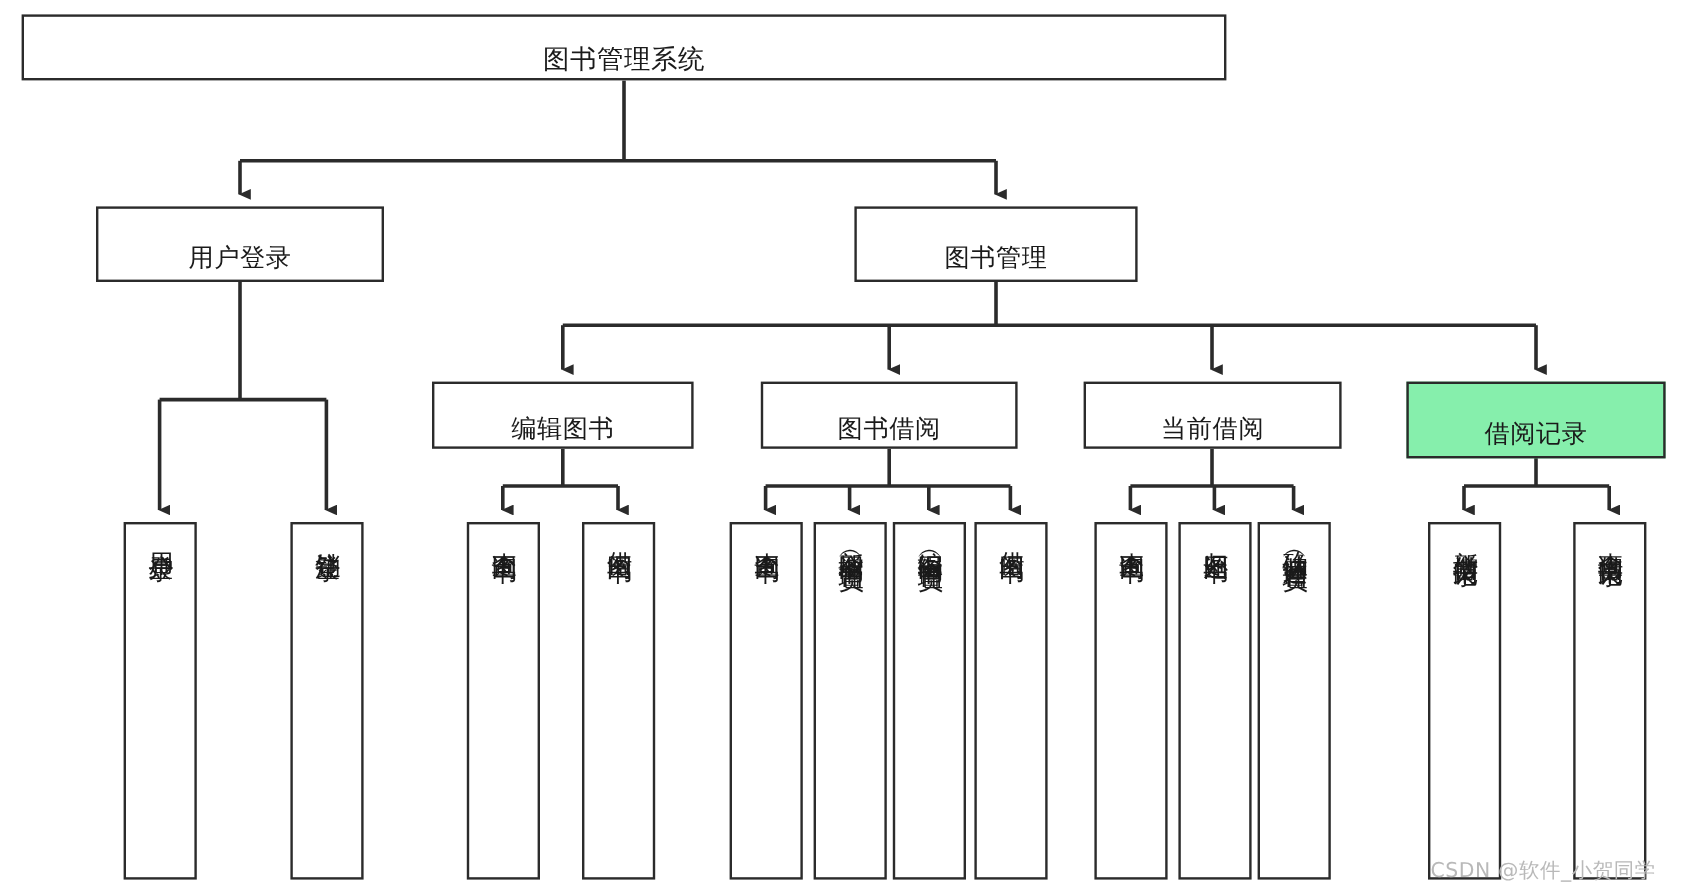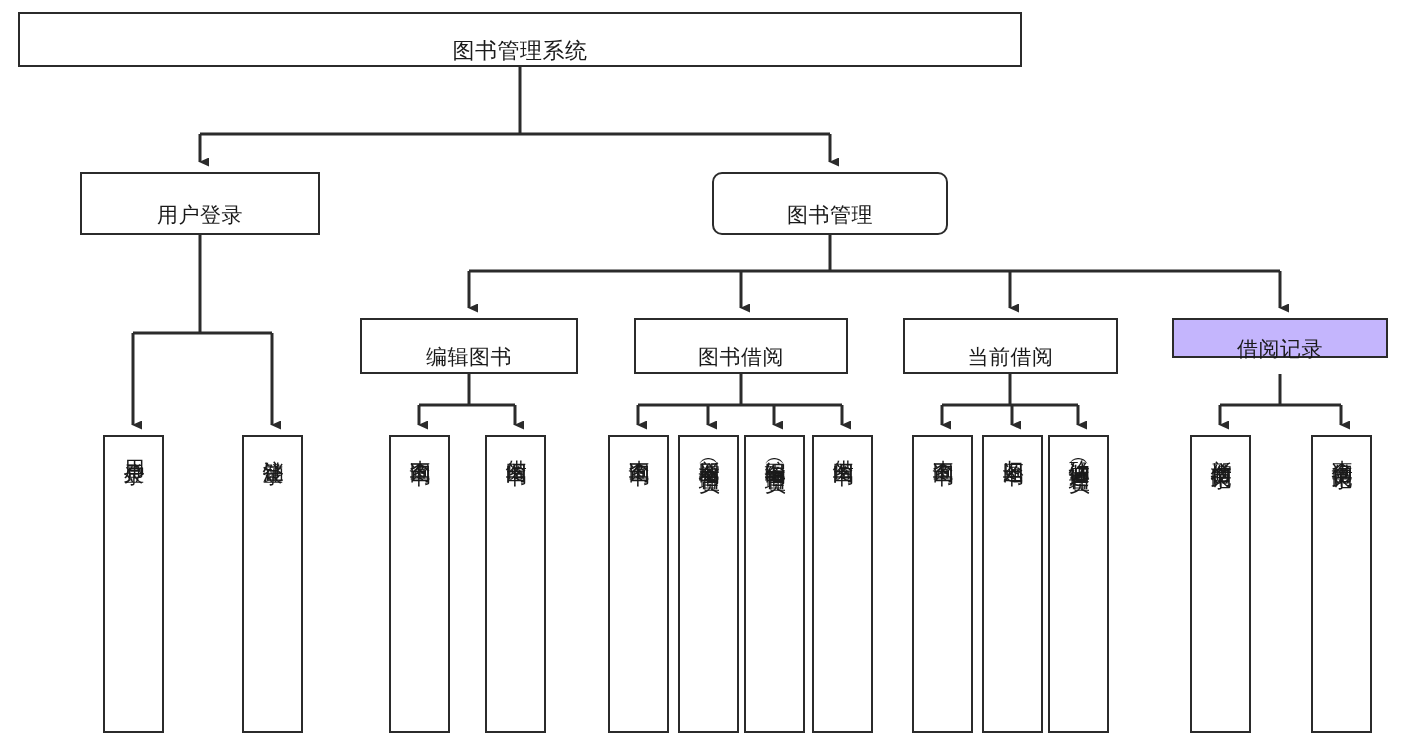--- a/index.html
+++ b/index.html
@@ -130,34 +130,34 @@
     </g>
   </svg>
 
   <div class="node horiz root" style="left: 18px; top: 12px; width: 1004px; height: 55px; border-color: rgb(43, 43, 43); background: rgb(255, 255, 255); color: rgb(26, 26, 26);">
     <span class="label">图书管理系统</span>
   </div>
 
   <div class="node horiz" style="left: 80px; top: 172px; width: 240px; height: 63px; border-color: rgb(43, 43, 43); background: rgb(255, 255, 255); color: rgb(26, 26, 26);">
     <span class="label">用户登录</span>
   </div>
-  <div class="node horiz" style="left: 712px; top: 172px; width: 236px; height: 63px; border-color: rgb(43, 43, 43); background: rgb(255, 255, 255); color: rgb(26, 26, 26); border-radius: 10px;">
+  <div class="node horiz" style="left: 712px; top: 172px; width: 236px; height: 63px; border-color: rgb(43, 43, 43); background: rgb(255, 255, 255); color: rgb(26, 26, 26);">
     <span class="label">图书管理</span>
   </div>
 
   <div class="node horiz" style="left: 360px; top: 318px; width: 218px; height: 56px; border-color: rgb(43, 43, 43); background: rgb(255, 255, 255); color: rgb(26, 26, 26);">
     <span class="label">编辑图书</span>
   </div>
   <div class="node horiz" style="left: 903px; top: 318px; width: 215px; height: 56px; border-color: rgb(43, 43, 43); background: rgb(255, 255, 255); color: rgb(26, 26, 26);">
     <span class="label">当前借阅</span>
   </div>
   <div class="node horiz" style="left: 634px; top: 318px; width: 214px; height: 56px; border-color: rgb(43, 43, 43); background: rgb(255, 255, 255); color: rgb(26, 26, 26);">
     <span class="label">图书借阅</span>
   </div>
-  <div class="node horiz" style="left: 1172px; top: 318px; width: 216px; height: 40px; border-color: rgb(43, 43, 43); background: #c4b5fd; color: rgb(26, 26, 26);">
+  <div class="node horiz" style="left: 1172px; top: 318px; width: 216px; height: 64px; border-color: rgb(43, 43, 43); background: #86efac; color: rgb(26, 26, 26);">
     <span class="label">借阅记录</span>
   </div>
 
   <div class="node vert" style="left: 103px; top: 435px; width: 61px; height: 298px; border-color: rgb(43, 43, 43); background: rgb(255, 255, 255); color: rgb(26, 26, 26);">
     <span class="label">用户登录</span>
   </div>
   <div class="node vert" style="left: 242px; top: 435px; width: 61px; height: 298px; border-color: rgb(43, 43, 43); background: rgb(255, 255, 255); color: rgb(26, 26, 26);">
     <span class="label">注销登录</span>
   </div>
   <div class="node vert" style="left: 389px; top: 435px; width: 61px; height: 298px; border-color: rgb(43, 43, 43); background: rgb(255, 255, 255); color: rgb(26, 26, 26);">
@@ -187,14 +187,15 @@
   <div class="node vert" style="left: 1048px; top: 435px; width: 61px; height: 298px; border-color: rgb(43, 43, 43); background: rgb(255, 255, 255); color: rgb(26, 26, 26);">
     <span class="label">确认归还（管理员）</span>
   </div>
   <div class="node vert" style="left: 1190px; top: 435px; width: 61px; height: 298px; border-color: rgb(43, 43, 43); background: rgb(255, 255, 255); color: rgb(26, 26, 26);">
     <span class="label">新增借阅记录</span>
   </div>
   <div class="node vert" style="left: 1311px; top: 435px; width: 61px; height: 298px; border-color: rgb(43, 43, 43); background: rgb(255, 255, 255); color: rgb(26, 26, 26);">
     <span class="label">查询借阅记录</span>
   </div>
 
+  <div class="watermark" style="left: 1192px; top: 714px; color: rgb(185, 185, 185);">CSDN @软件_小贺同学</div>
 
 </div>
 
 </body></html>

